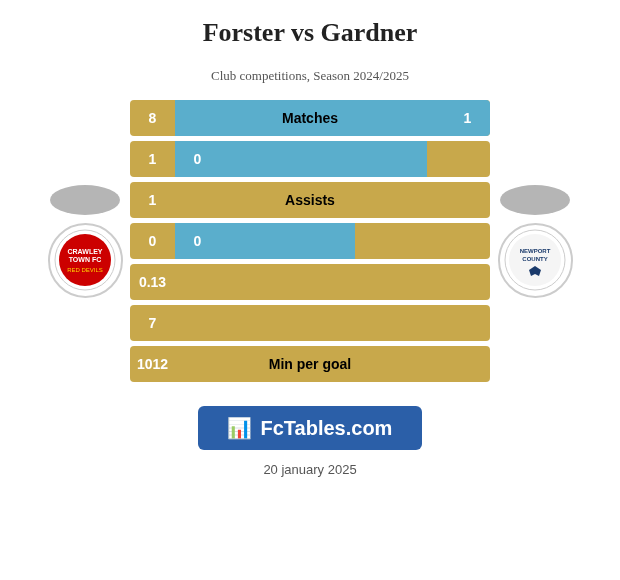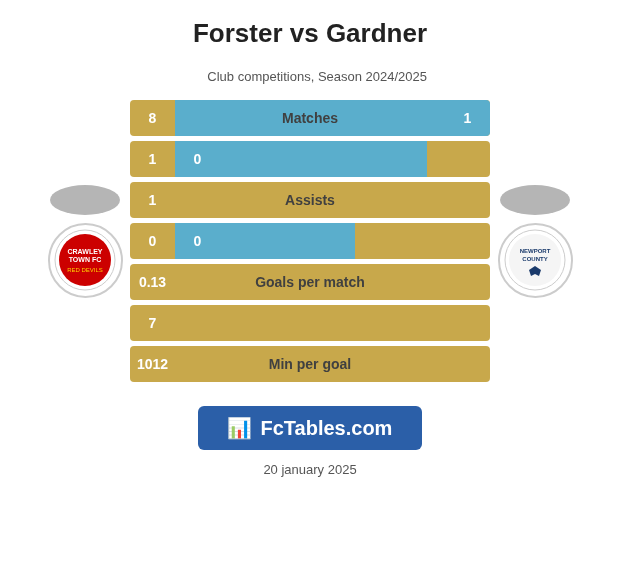--- a/index.html
+++ b/index.html
@@ -7,22 +7,23 @@
       width: 620px;
       height: 580px;
       background: #fff;
       font-family: Arial, sans-serif;
       display: flex;
       flex-direction: column;
       align-items: center;
     }
 
     .header {
-      text-align: right;
+      text-align: center;
       padding: 18px 10px 6px;
+      font-family: Liberation Serif, serif;
     }
 
     .header h1 {
       font-size: 26px;
       font-weight: bold;
       color: #222;
     }
 
     .header p {
       font-size: 13px;
@@ -106,21 +107,21 @@
       color: #fff;
       z-index: 2;
       flex-shrink: 0;
     }
 
     .stat-row .label {
       flex: 1;
       text-align: center;
       font-size: 14px;
       font-weight: bold;
-      color: #404040;
+      color: #000000;
       z-index: 2;
     }
 
     .stat-row .right-val {
       width: 45px;
       text-align: center;
       font-weight: bold;
       font-size: 14px;
       color: #fff;
       z-index: 2;
@@ -214,21 +215,20 @@
         <div class="label">Assists</div>
         <div class="right-val"></div>
       </div>
       <div class="stat-row">
         <div class="bar-fill" style="width: 50%;"></div>
         <div class="left-val">0</div>
         <div class="right-val">0</div>
       </div>
       <div class="stat-row">
         <div class="left-val">0.13</div>
-        <div class="label">Goals per match</div>
         <div class="right-val"></div>
       </div>
       <div class="stat-row">
         <div class="left-val">7</div>
         <div class="right-val"></div>
       </div>
       <div class="stat-row">
         <div class="left-val">1012</div>
         <div class="label">Min per goal</div>
         <div class="right-val"></div>

